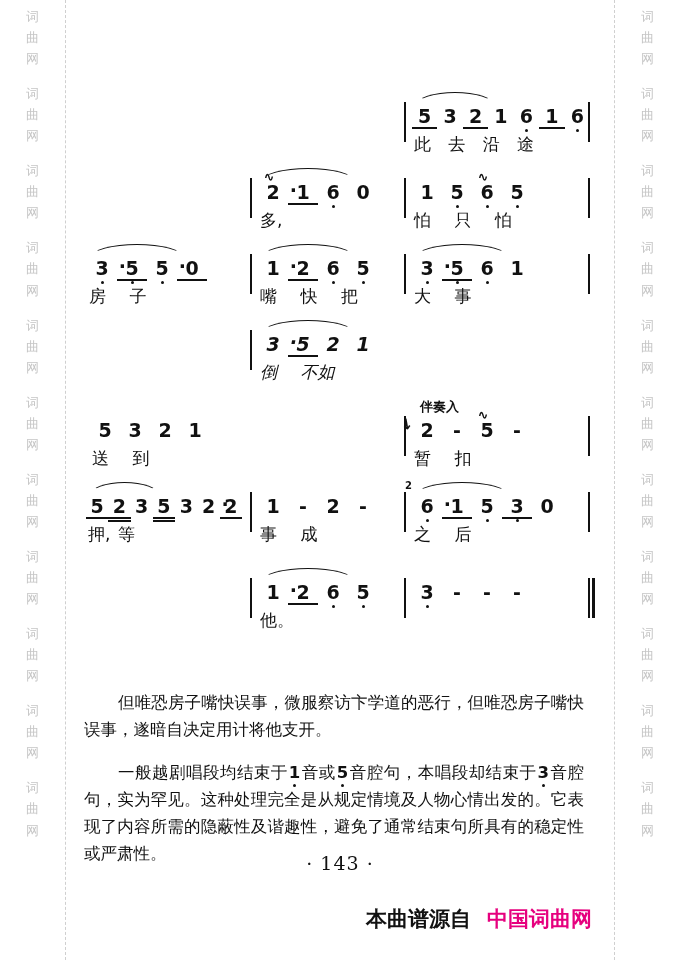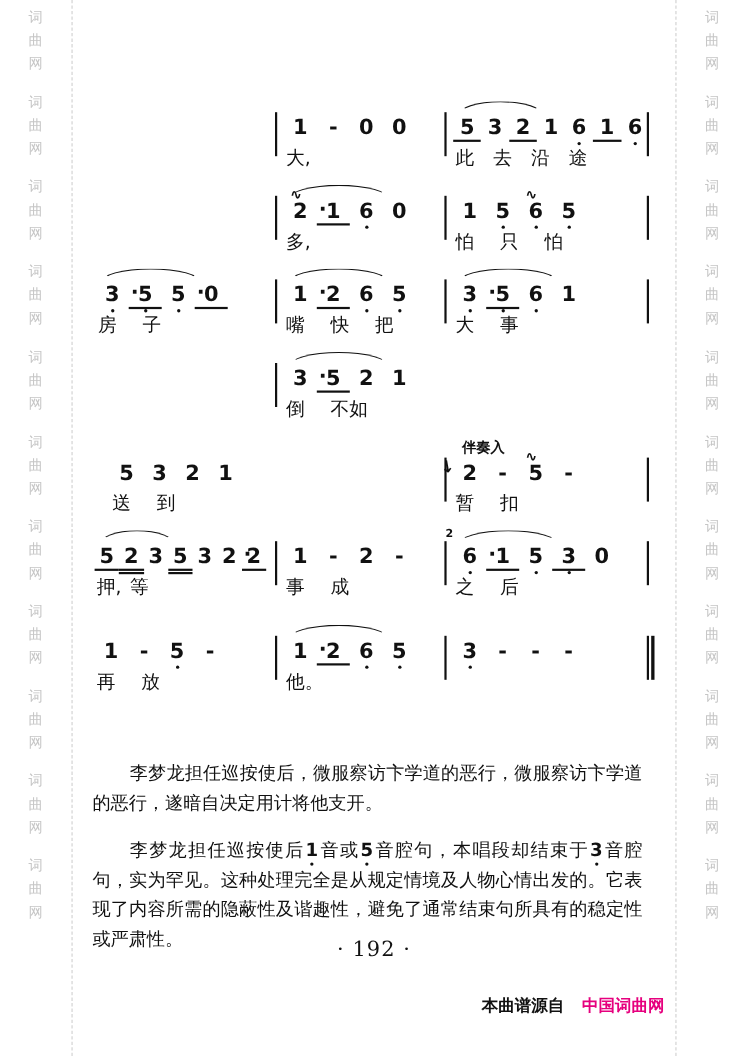--- a/index.html
+++ b/index.html
@@ -87,23 +87,23 @@
   }
   .para.second{margin-top:16px;}
   .inlinenum{font-weight:700;position:relative;padding:0 1px;}
   .inlinenum.lowdot:before{bottom:-5px;}
   .pageno{
     position:absolute;left:0;right:0;top:852px;text-align:center;
     font-family:"DejaVu Serif","Liberation Serif",serif;
     font-size:19px;color:#111;letter-spacing:1px;
   }
   .footer{
-    position:absolute;right:10px;top:905px;
-    font-family:"DejaVu Sans","Liberation Sans",sans-serif;
-    font-size:15px;font-weight:700;white-space:nowrap;text-align:right;
+    position:absolute;right:22px;top:905px;
+    font-family:"DejaVu Sans","Liberation Sans",sans-serif;
+    font-size:21px;font-weight:700;white-space:nowrap;text-align:right;
   }
   .footer .src{color:#111;}
   .footer .site{color:#e6007e;margin-left:16px;}
 </style>
 </head>
 <body>
 
 <div class="wm-col left">
     <div class="wm-stack">
       <span>词</span>
@@ -216,27 +216,20 @@
       <span>词</span>
       <span>曲</span>
       <span>网</span>
     </div>
   </div>
 
 <div class="page">
 
   <div class="score">
       <div class="sysrow">
-        <div class="measure" style="left: 172px; width: 150px;">
-          <div class="barline" style="left: -8px;"></div>
-          <div class="notes"><span class="n" style="width: 30px;">1</span><span class="n" style="width: 30px;">-</span><span class="n" style="width: 30px;">0</span><span class="n" style="width: 30px;">0</span></div>
-          <div class="lyrics">
-            <span class="ly" style="left: 2px;">大,</span>
-          </div>
-        </div>
         <div class="measure" style="left: 326px; width: 190px;">
           <div class="barline" style="left: -8px;"></div>
           <div class="notes"><span class="n beam1" style="width: 25.4286px;">5</span><span class="n" style="width: 25.4286px;">3</span><span class="n beam1" style="width: 25.4286px;">2</span><span class="n" style="width: 25.4286px;">1</span><span class="n lowdot" style="width: 25.4286px;">6</span><span class="n beam1" style="width: 25.4286px;">1</span><span class="n lowdot" style="width: 25.4286px;">6</span></div>
           <div class="slur" style="left: 4px; width: 76.2857px;"></div>
           <div class="lyrics">
             <span class="ly" style="left: 2px;">此</span>
             <span class="ly" style="left: 36.3286px;">去</span>
             <span class="ly" style="left: 70.6571px;">沿</span>
             <span class="ly" style="left: 104.986px;">途</span>
           </div>
@@ -287,33 +280,33 @@
           <div class="notes"><span class="n dotR lowdot" style="width: 30px;">3</span><span class="n lowdot beam1" style="width: 30px;">5</span><span class="n lowdot" style="width: 30px;">6</span><span class="n" style="width: 30px;">1</span></div>
           <div class="slur" style="left: 4px; width: 90px;"></div>
           <div class="lyrics">
             <span class="ly" style="left: 2px;">大</span>
             <span class="ly" style="left: 42.5px;">事</span>
           </div>
           <div class="barline" style="left: 176px;"></div>
         </div>
       </div>
       <div class="sysrow gap">
-        <div class="measure" style="left: 172px; width: 150px;">
+        <div class="measure" style="left: 172px; width: 150px; font-style: italic;">
           <div class="barline" style="left: -8px;"></div>
           <div class="notes"><span class="n dotR" style="width: 30px;">3</span><span class="n beam1" style="width: 30px;">5</span><span class="n" style="width: 30px;">2</span><span class="n" style="width: 30px;">1</span></div>
           <div class="slur" style="left: 4px; width: 90px;"></div>
           <div class="lyrics">
             <span class="ly" style="left: 2px;">倒</span>
             <span class="ly" style="left: 42.5px;">不如</span>
           </div>
         </div>
       </div>
       <div class="sysrow">
         <div class="cue" style="left: 334px; top: -12px;">伴奏入</div>
-        <div class="measure" style="left: 14px; width: 168px;">
+        <div class="measure" style="left: 4px; width: 168px;">
           <div class="notes"><span class="n" style="width: 30px;">5</span><span class="n" style="width: 30px;">3</span><span class="n" style="width: 30px;">2</span><span class="n" style="width: 30px;">1</span></div>
           <div class="lyrics">
             <span class="ly" style="left: 2px;">送</span>
             <span class="ly" style="left: 42.5px;">到</span>
           </div>
         </div>
         <div class="measure" style="left: 326px; width: 190px;">
           <div class="barline" style="left: -8px;"></div>
           <div class="notes"><span class="n" style="width: 30px;">2<span class="arrow" style="left: -12px; top: -6px;">↘</span></span><span class="n" style="width: 30px;">-</span><span class="n" style="width: 30px;">5<span class="orn" style="left: 6px;">∿</span></span><span class="n" style="width: 30px;">-</span></div>
           <div class="lyrics">
@@ -345,47 +338,40 @@
           <div class="notes"><span class="n dotR lowdot" style="width: 30px;">6<span class="grace2">2</span></span><span class="n beam1" style="width: 30px;">1</span><span class="n lowdot" style="width: 30px;">5</span><span class="n lowdot beam1" style="width: 30px;">3</span><span class="n" style="width: 30px;">0</span></div>
           <div class="slur" style="left: 4px; width: 90px;"></div>
           <div class="lyrics">
             <span class="ly" style="left: 2px;">之</span>
             <span class="ly" style="left: 42.5px;">后</span>
           </div>
           <div class="barline" style="left: 176px;"></div>
         </div>
       </div>
       <div class="sysrow">
-        <div class="measure" style="left: 0px; width: 168px;">
-          <div class="notes"><span class="n" style="width: 30px;">1</span><span class="n" style="width: 30px;">-</span><span class="n lowdot" style="width: 30px;">5</span><span class="n" style="width: 30px;">-</span></div>
-          <div class="lyrics">
-            <span class="ly" style="left: 2px;">再</span>
-            <span class="ly" style="left: 42.5px;">放</span>
-          </div>
-        </div>
         <div class="measure" style="left: 172px; width: 150px;">
           <div class="barline" style="left: -8px;"></div>
           <div class="notes"><span class="n dotR" style="width: 30px;">1</span><span class="n beam1" style="width: 30px;">2</span><span class="n lowdot" style="width: 30px;">6</span><span class="n lowdot" style="width: 30px;">5</span></div>
           <div class="slur" style="left: 4px; width: 90px;"></div>
           <div class="lyrics">
             <span class="ly" style="left: 2px;">他。</span>
           </div>
         </div>
         <div class="measure" style="left: 326px; width: 190px;">
           <div class="barline" style="left: -8px;"></div>
           <div class="notes"><span class="n lowdot" style="width: 30px;">3</span><span class="n" style="width: 30px;">-</span><span class="n" style="width: 30px;">-</span><span class="n" style="width: 30px;">-</span></div>
           <div class="lyrics"></div>
           <div class="barline final" style="left: 176px;"></div>
         </div>
       </div>
     </div>
 
   <div class="prose">
-    <p class="para">李梦龙担任巡按使后，微服察访卞学道的恶行，微服察访卞学道的恶行，遂暗自决定用计将他支开。</p>
-    <p class="para second"><span>李梦龙担任巡按使后</span><span class="inlinenum lowdot" style="--x:0"><span>1</span></span><span>音或</span><span class="inlinenum lowdot"><span>5</span></span><span>音腔句，本唱段却结束于</span><span class="inlinenum lowdot"><span>3</span></span><span>音腔句，实为罕见。这种处理完全是从规定情境及人物心情出发的。它表现了内容所需的隐蔽性及谐趣性，避免了通常结束句所具有的稳定性或严肃性。</span></p>
+    <p class="para">但唯恐房子嘴快误事，微服察访卞学道的恶行，但唯恐房子嘴快误事，遂暗自决定用计将他支开。</p>
+    <p class="para second"><span>一般越剧唱段均结束于</span><span class="inlinenum lowdot" style="--x:0"><span>1</span></span><span>音或</span><span class="inlinenum lowdot"><span>5</span></span><span>音腔句，本唱段却结束于</span><span class="inlinenum lowdot"><span>3</span></span><span>音腔句，实为罕见。这种处理完全是从规定情境及人物心情出发的。它表现了内容所需的隐蔽性及谐趣性，避免了通常结束句所具有的稳定性或严肃性。</span></p>
   </div>
 
-  <div class="pageno">· 192 ·</div>
+  <div class="pageno">· 143 ·</div>
 
   <div class="footer">
     <span class="src">本曲谱源自</span><span class="site">中国词曲网</span>
   </div>
 </div>
 
 </body></html>

